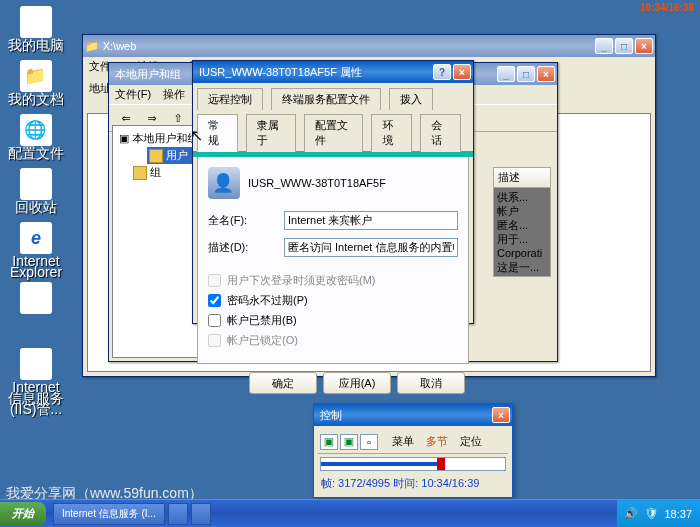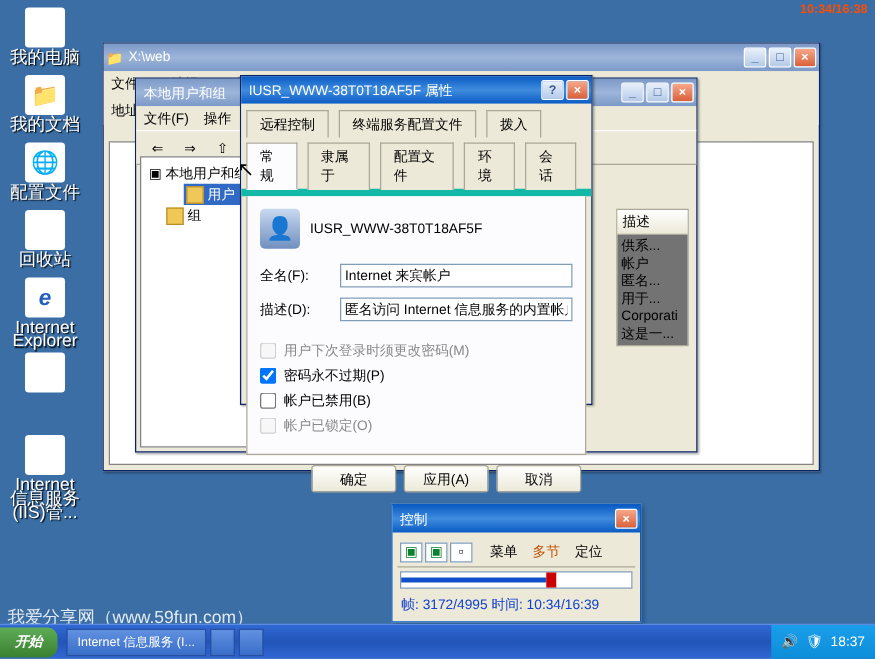--- a/index.html
+++ b/index.html
@@ -26,21 +26,21 @@
 .tree{padding:4px;font-size:11px}
 .tree-item{padding:1px 2px;display:flex;align-items:center;gap:3px;cursor:pointer}
 .tree-item.sel{background:#316ac5;color:#fff}
 .ticon{width:14px;height:14px;background:#f0c858;border:1px solid #b89028}
 .tabs{display:flex;background:#ece9d8;padding:4px 4px 0;border-bottom:6px solid #14b8a6}
 .tab{padding:3px 10px;border:1px solid #aca899;border-bottom:none;background:#ece9d8;margin-right:8px;cursor:pointer;font-size:11px;position:relative;top:1px}
 .tab.active{background:#fcfcfe;border-bottom:1px solid #fcfcfe}
 .tabpanel{background:#fcfcfe;border:1px solid #aca899;border-top:none;margin:0 4px;padding:10px}
 .iconrow{display:flex;align-items:center;gap:8px;margin-bottom:12px}
 .bigicon{width:32px;height:32px;background:linear-gradient(#c8d8f0,#7090c0);border-radius:4px;display:flex;align-items:center;justify-content:center;font-size:18px}
-.frow{display:flex;align-items:center;margin-bottom:8px;gap:4px}
+.frow{display:flex;align-items:center;margin-bottom:8px;gap:16px}
 .flabel{width:60px;font-size:11px}
 .finput{flex:1;height:19px;border:1px solid #7f9db9;padding:0 3px;font-size:11px}
 .chk{display:flex;align-items:center;gap:6px;margin-bottom:5px;font-size:11px}
 .chk input{width:13px;height:13px}
 .chk.dis{color:#888}
 .btnrow{display:flex;justify-content:flex-end;gap:6px;padding:8px}
 .btn{min-width:68px;height:22px;background:linear-gradient(#fff,#ece9d8);border:1px solid #aca899;border-radius:3px;cursor:pointer;font-size:11px}
 .ctrlwin{position:absolute;background:#ece9d8;border:1px solid #0a5bc4;box-shadow:2px 2px 4px rgba(0,0,0,.3)}
 .ctrlbody{padding:4px}
 .ctrlbtns{display:flex;align-items:center;padding:2px;border-bottom:1px solid #aca899}

